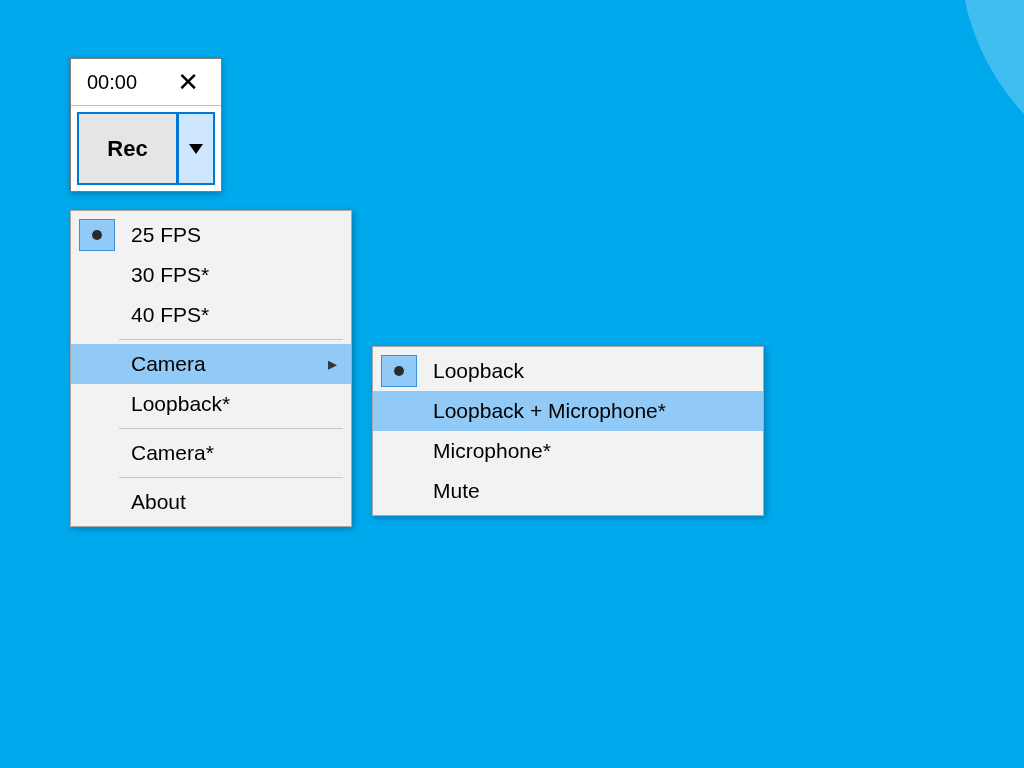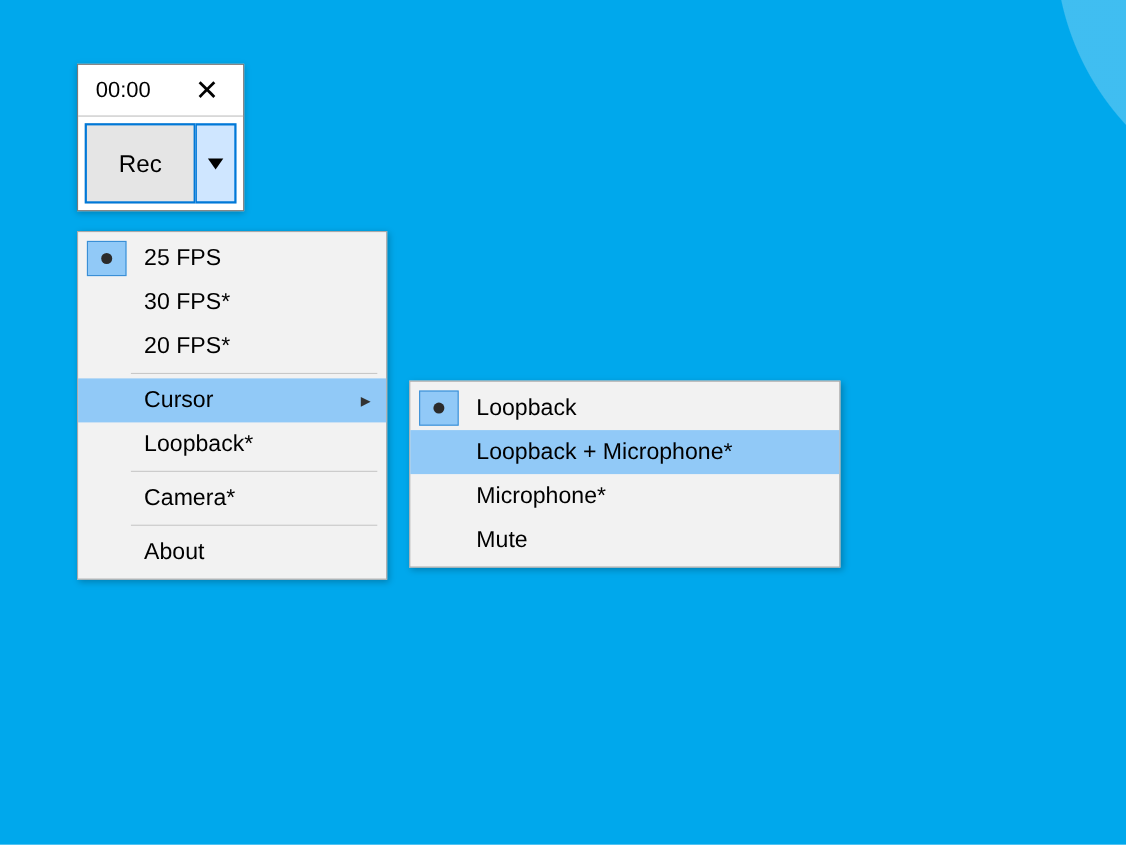--- a/index.html
+++ b/index.html
@@ -64,20 +64,21 @@
 .rec-btn {
   flex: 1 1 auto;
   display: flex;
   align-items: center;
   justify-content: center;
   font-size: 22px;
   border: 2px solid #0078d7;
   background: #e5e5e5;
   margin: 0;
   cursor: pointer;
+  font-weight: bold;
 }
 .rec-drop {
   width: 34px;
   display: flex;
   align-items: center;
   justify-content: center;
   border: 2px solid #0078d7;
   border-left-width: 1px;
   background: #cfe6ff;
   cursor: pointer;
@@ -189,27 +190,27 @@
         <span class="bullet"></span>
       </span>
       <span>25 FPS</span>
     </div>
 
     <div class="menu-item">
       <span>30 FPS*</span>
     </div>
 
     <div class="menu-item">
-      <span>20 FPS*</span>
+      <span>40 FPS*</span>
     </div>
 
     <div class="menu-sep"></div>
 
     <div class="menu-item hover">
-      <span>Cursor</span>
+      <span>Camera</span>
       <span class="submenu-caret">▸</span>
     </div>
 
     <div class="menu-item">
       <span>Loopback*</span>
     </div>
 
     <div class="menu-sep"></div>
 
 

